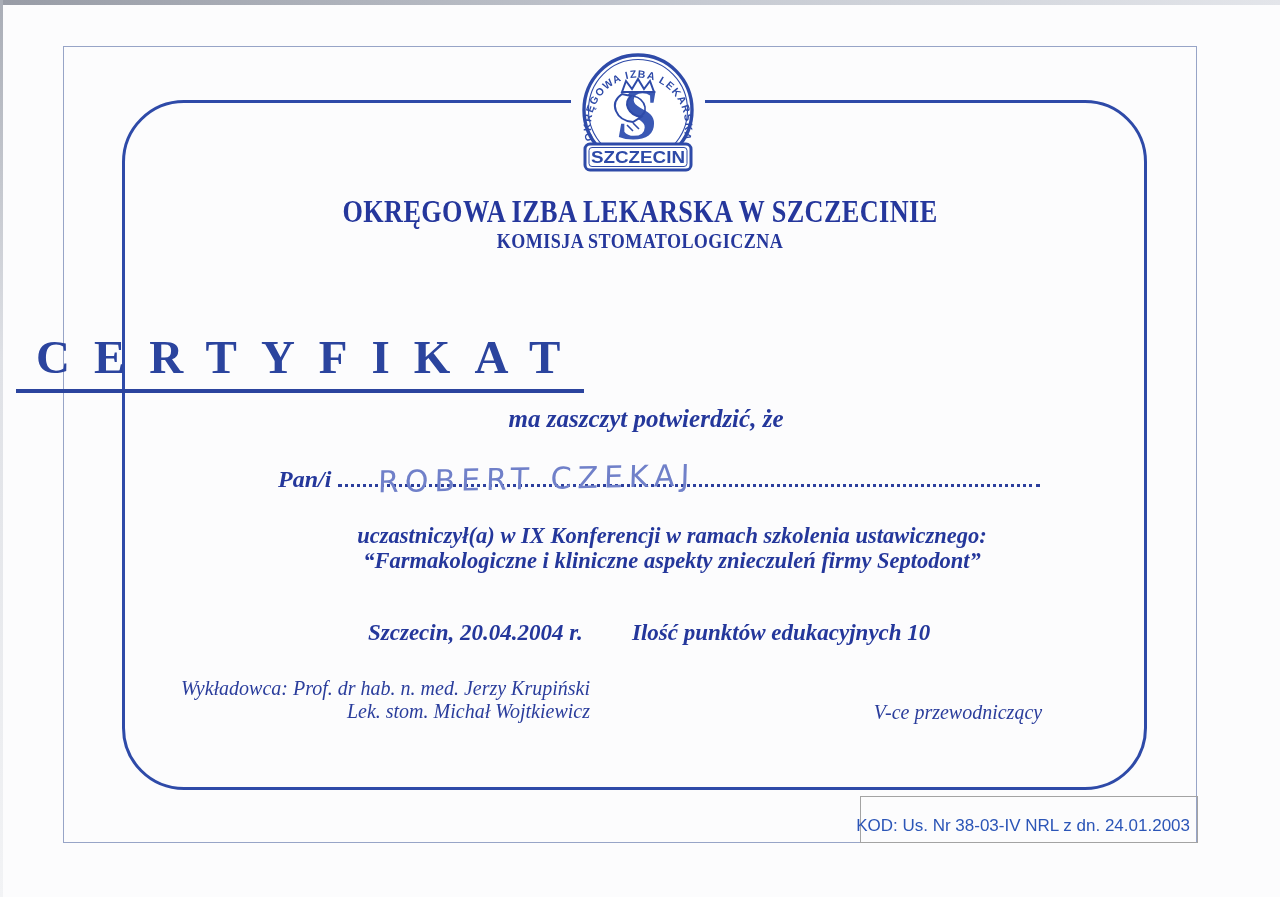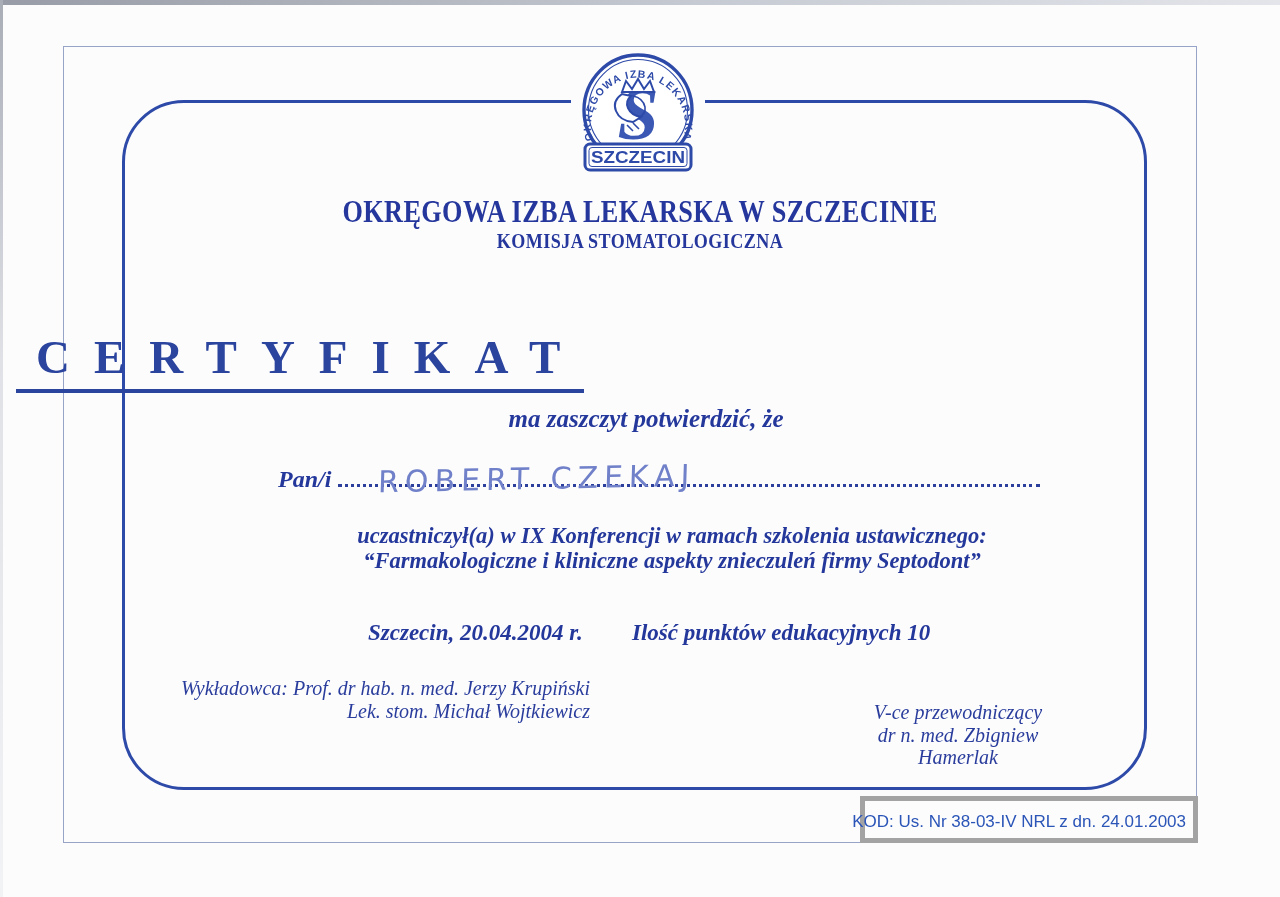--- a/index.html
+++ b/index.html
@@ -76,21 +76,21 @@
   .lecturers{
     position:absolute; left:178px; top:677px; width:412px; text-align:right;
     font-style:italic; font-size:20px; color:#2a3d9c; line-height:23px;
   }
   .signature{
     position:absolute; left:840px; top:701px; width:236px; text-align:center;
     font-style:italic; font-size:20px; color:#2a3d9c; line-height:22.5px;
   }
   .kod-box{
     position:absolute; left:860px; top:796px; width:338px; height:47px;
-    border:5px solid #a3a3a3; box-sizing:border-box;
+    border:1px solid #a3a3a3; box-sizing:border-box;
     display:flex; align-items:flex-end; justify-content:flex-end;
     padding:0 7px 6px 0;
   }
   .kod-text{
     font-family:"Liberation Sans", sans-serif; font-size:17px; color:#2b55b7;
     white-space:nowrap;
   }
 </style>
 </head>
 <body>
@@ -148,19 +148,18 @@
   <div class="place-date">Szczecin, 20.04.2004 r.</div>
   <div class="points-info">Ilość punktów edukacyjnych 10</div>
 
   <div class="lecturers">
     <div>Wykładowca: Prof. dr hab. n. med. Jerzy Krupiński</div>
     <div>Lek. stom. Michał Wojtkiewicz</div>
   </div>
 
   <div class="signature">
     <div>V-ce przewodniczący</div>
-    <div>dr n. med. Zbigniew Hamerlak</div>
   </div>
 
   <div class="kod-box">
     <span class="kod-text">KOD: Us. Nr 38-03-IV NRL z dn. 24.01.2003</span>
   </div>
 </div>
 
 </body></html>

